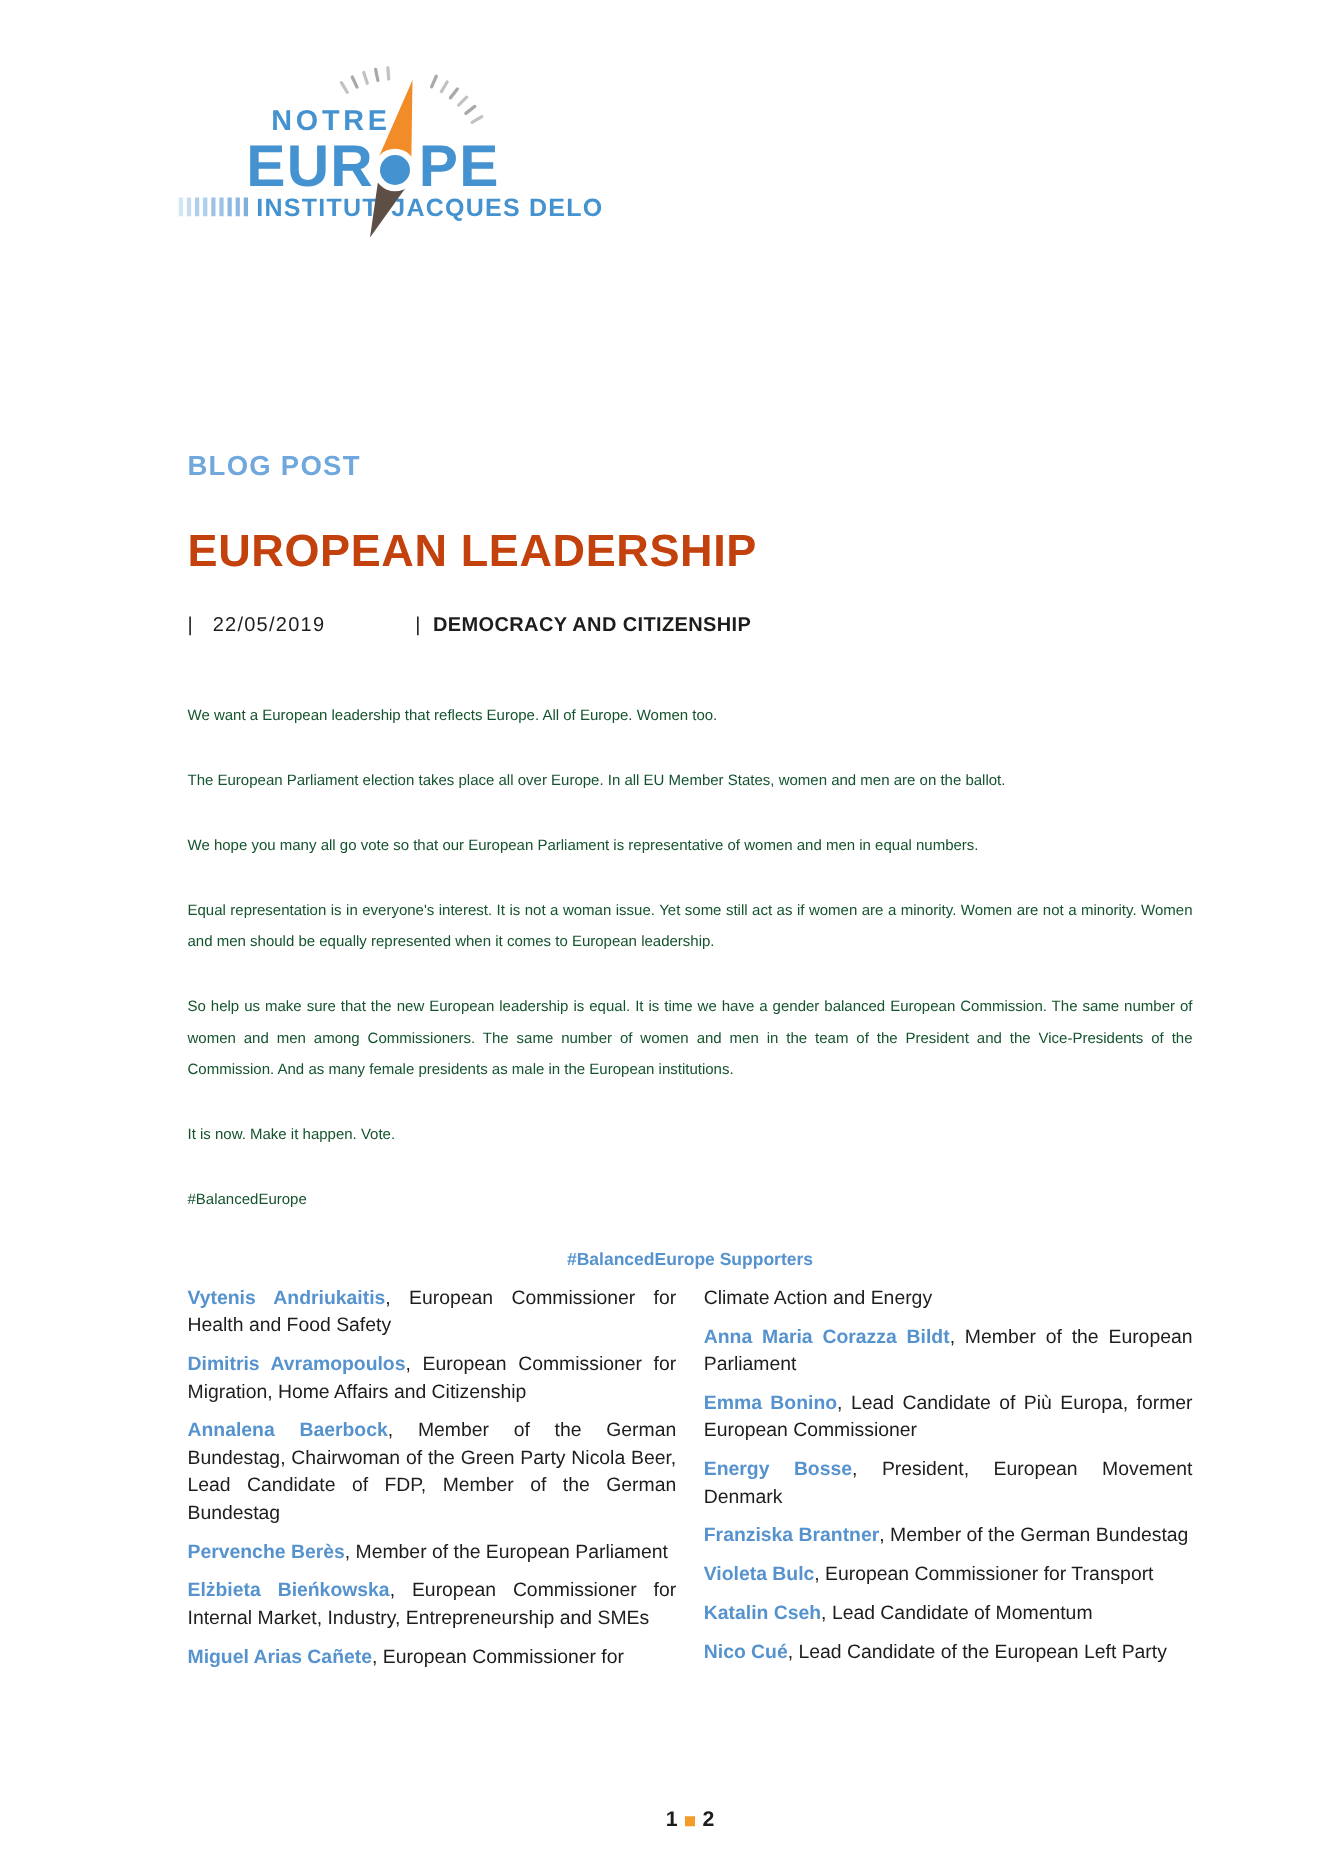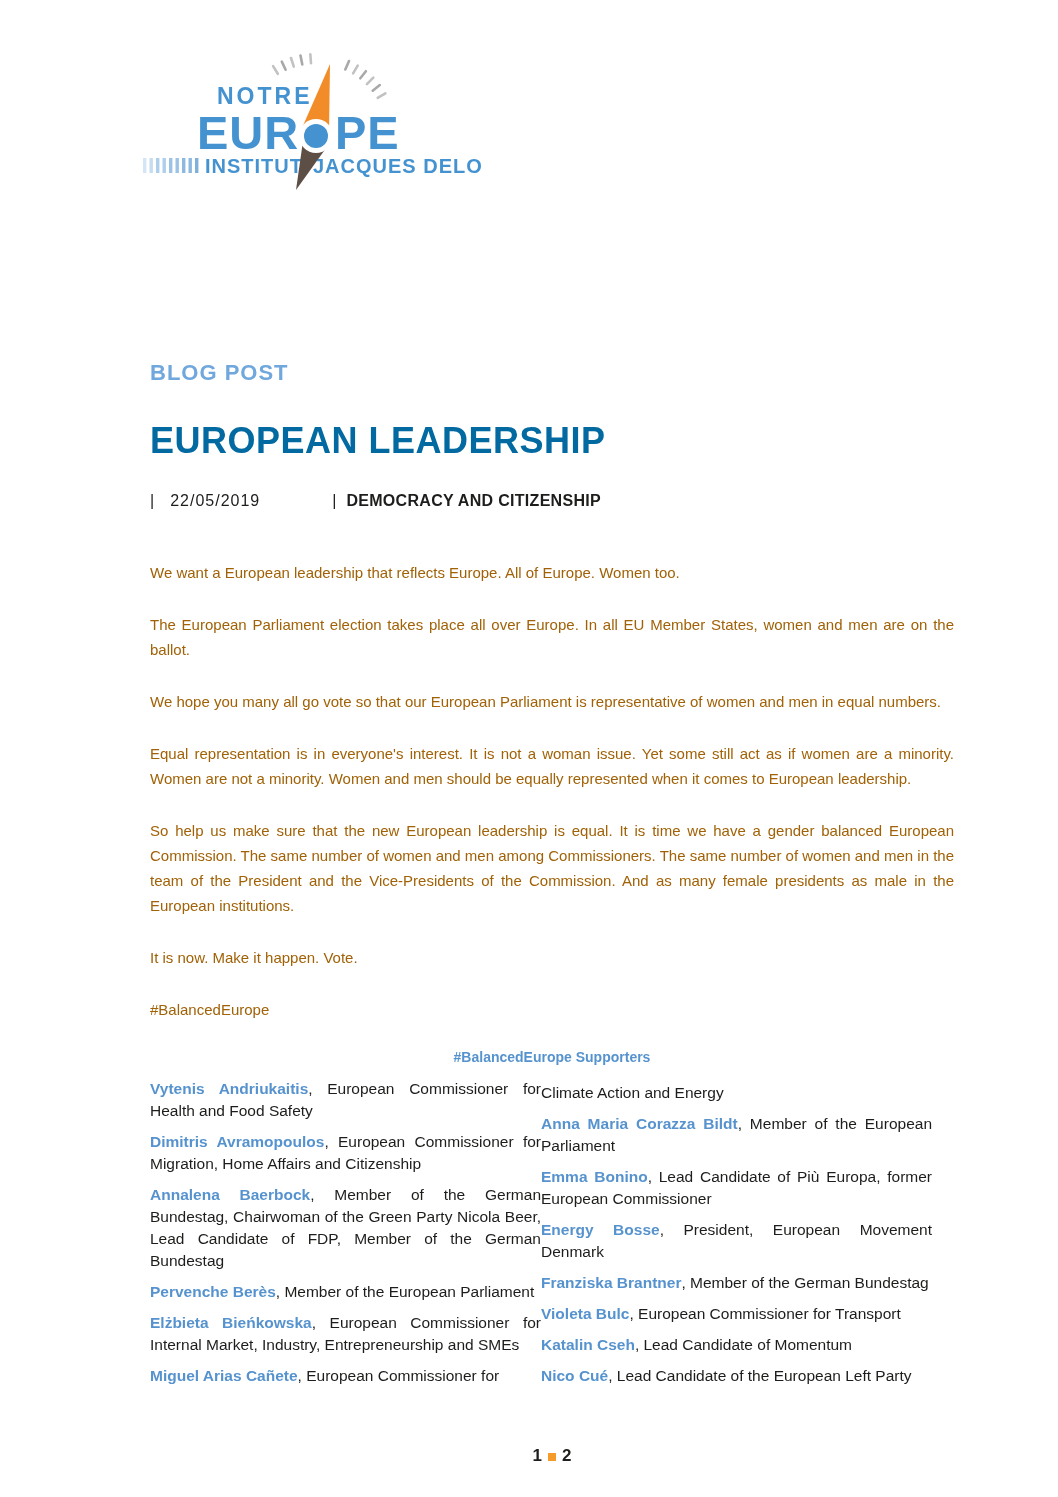--- a/index.html
+++ b/index.html
@@ -22,44 +22,44 @@
   .logo { position:absolute; left:116px; top:52px; width:344px; height:142px; }
 
   
   .content { position:absolute; left:127px; top:360px; width:804px; }
 
   .kicker {
     font-size:22px; font-weight:bold; color:#70a7dd; letter-spacing:1px;
   }
   .title {
     margin-top:34px;
-    font-size:36px; font-weight:bold; color:#0369a1; letter-spacing:0.5px;
+    font-size:36px; font-weight:bold; color:#c2410c; letter-spacing:0.5px;
   }
   .dateline {
     margin-top:30px;
     font-size:16px; color:#1d1d1b;
     display:flex; align-items:baseline;
   }
   .dateline .pipe { font-weight:normal; }
   .dateline .date { margin-left:16px; letter-spacing:1px; }
   .dateline .pipe2 { margin-left:72px; }
   .dateline .category { margin-left:10px; font-weight:bold; letter-spacing:0.3px; }
 
   .body-text { margin-top:50px; }
   .body-text p {
-    font-size:15px; line-height:25px; text-align:justify;
-    margin-bottom:27px; color:#a16207;
+    font-size:12px; line-height:25px; text-align:justify;
+    margin-bottom:27px; color:#14532d;
   }
 
   
   .supporters { margin-top:16px; }
   .supporters-heading {
     text-align:center; font-size:14px; font-weight:bold; color:#5693ce;
   }
-  .columns { display:flex; margin-top:13px;align-items:flex-end; }
+  .columns { display:flex; gap:22px; margin-top:13px; }
   .col { width:391px; }
   .entry {
     font-size:15.5px; line-height:22px; text-align:justify;
     margin-bottom:9px; color:#1d1d1b;
   }
   .s-name { color:#5693ce; font-weight:bold; }
 
   
   .footer {
     position:absolute; left:0; top:1446px; width:1058px;

